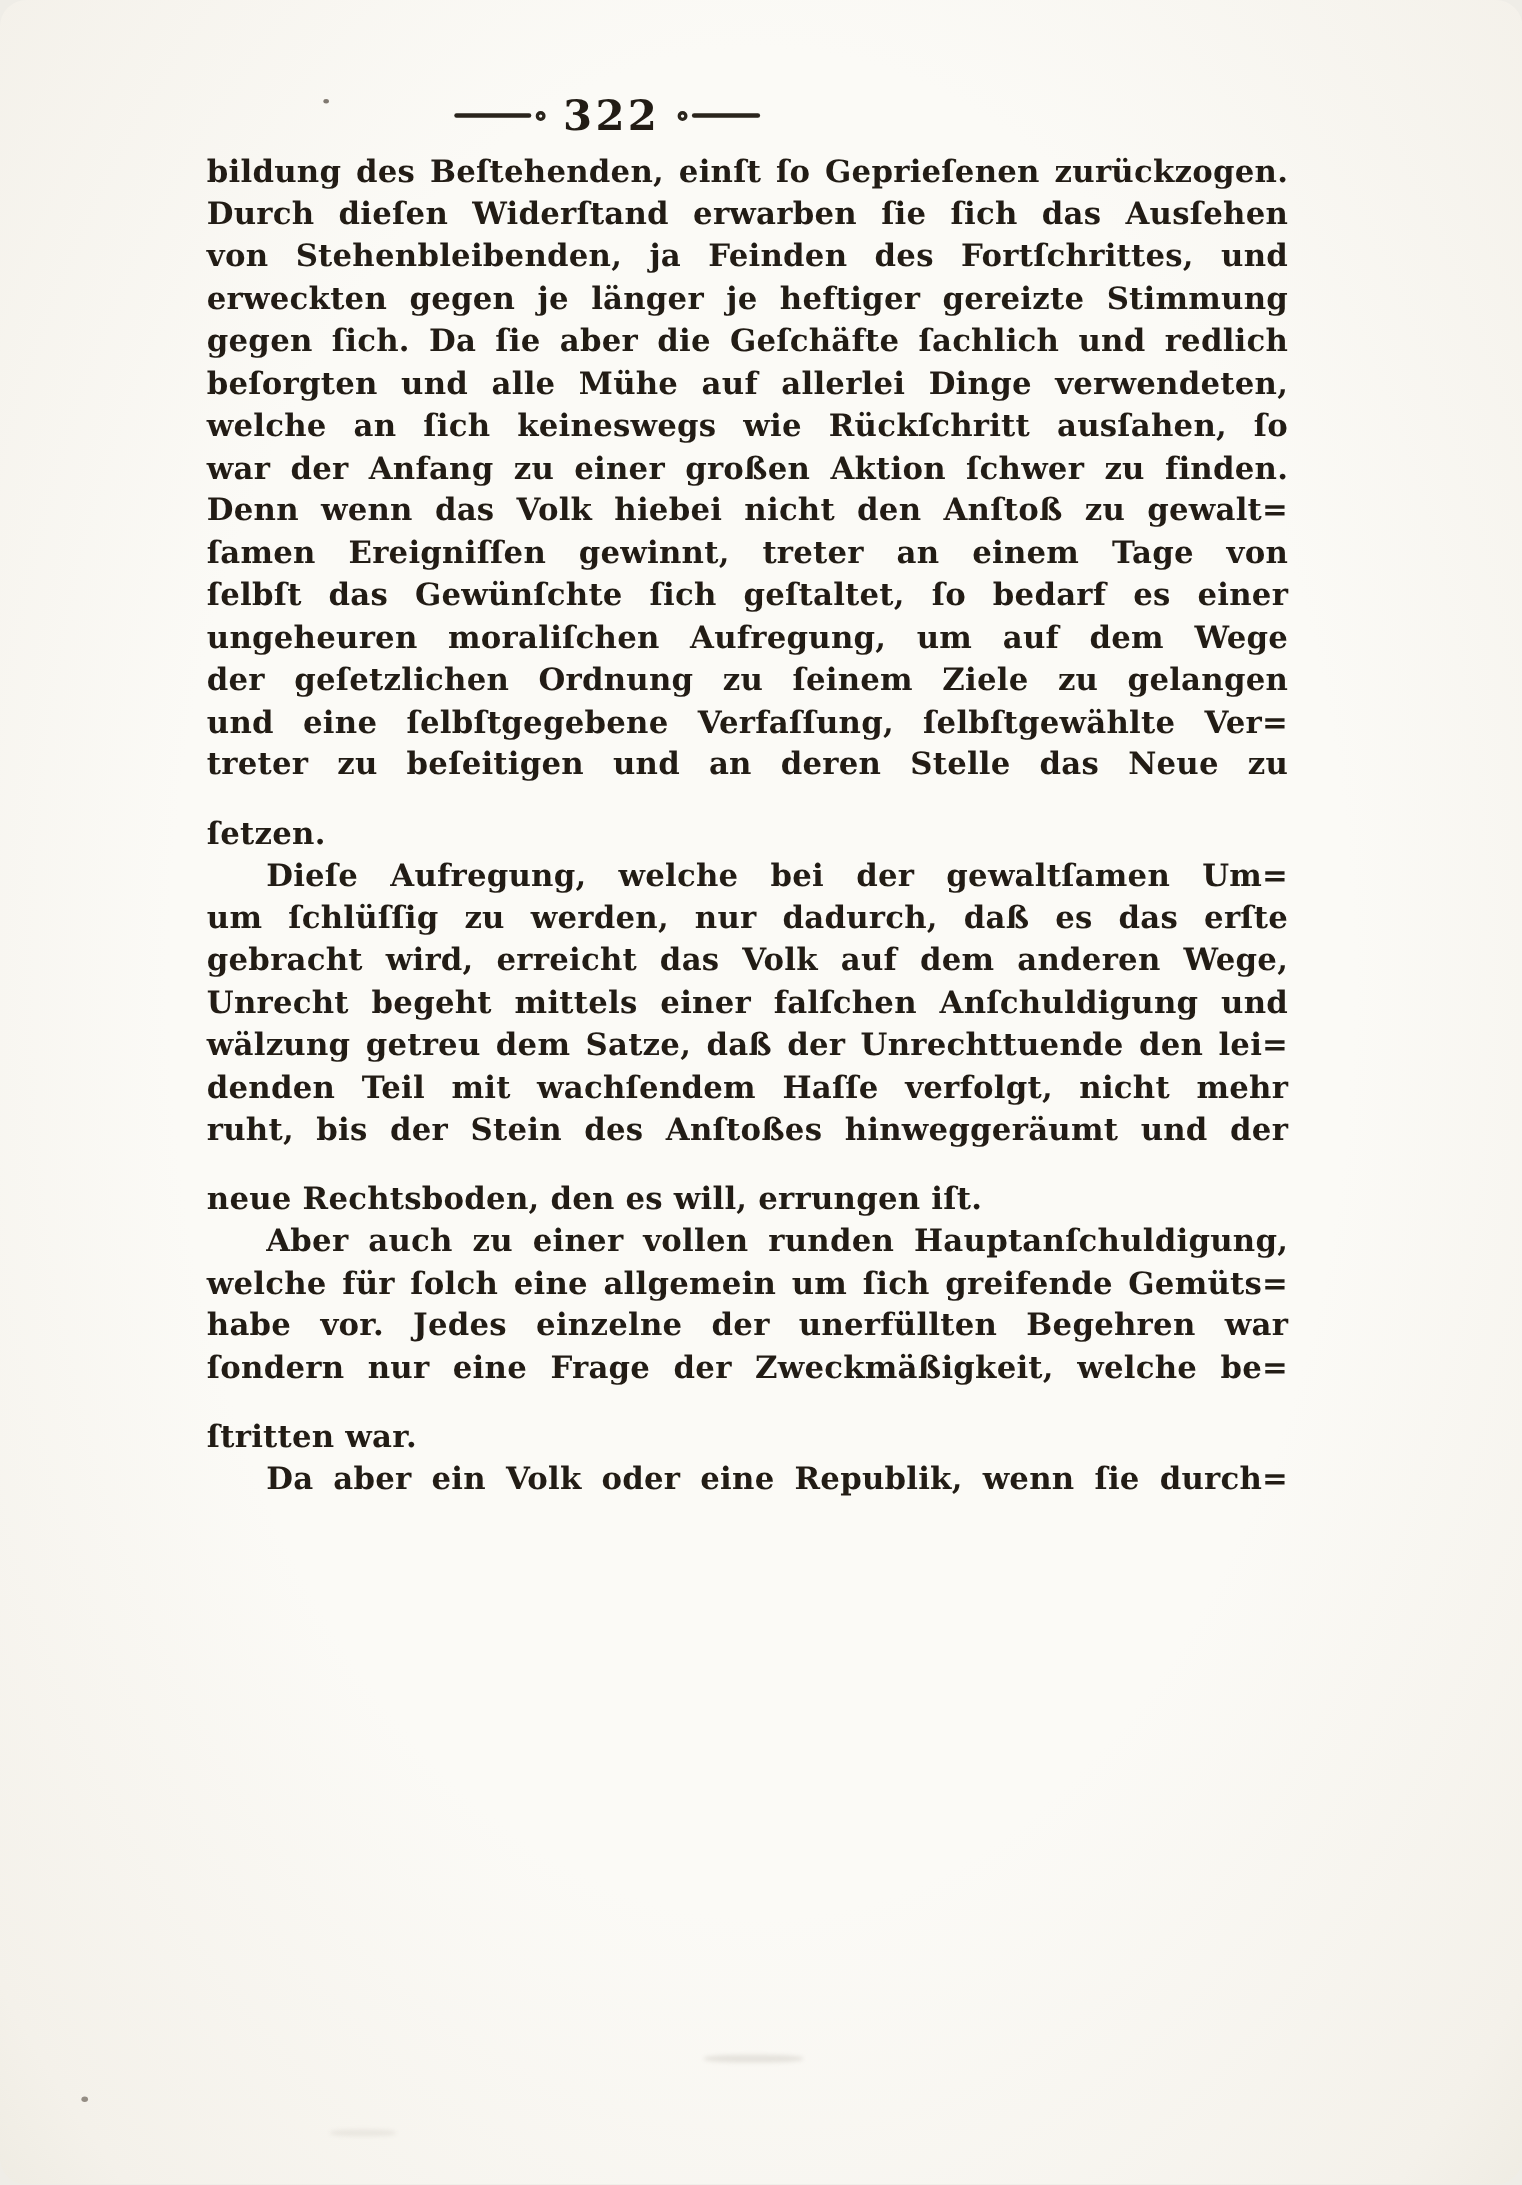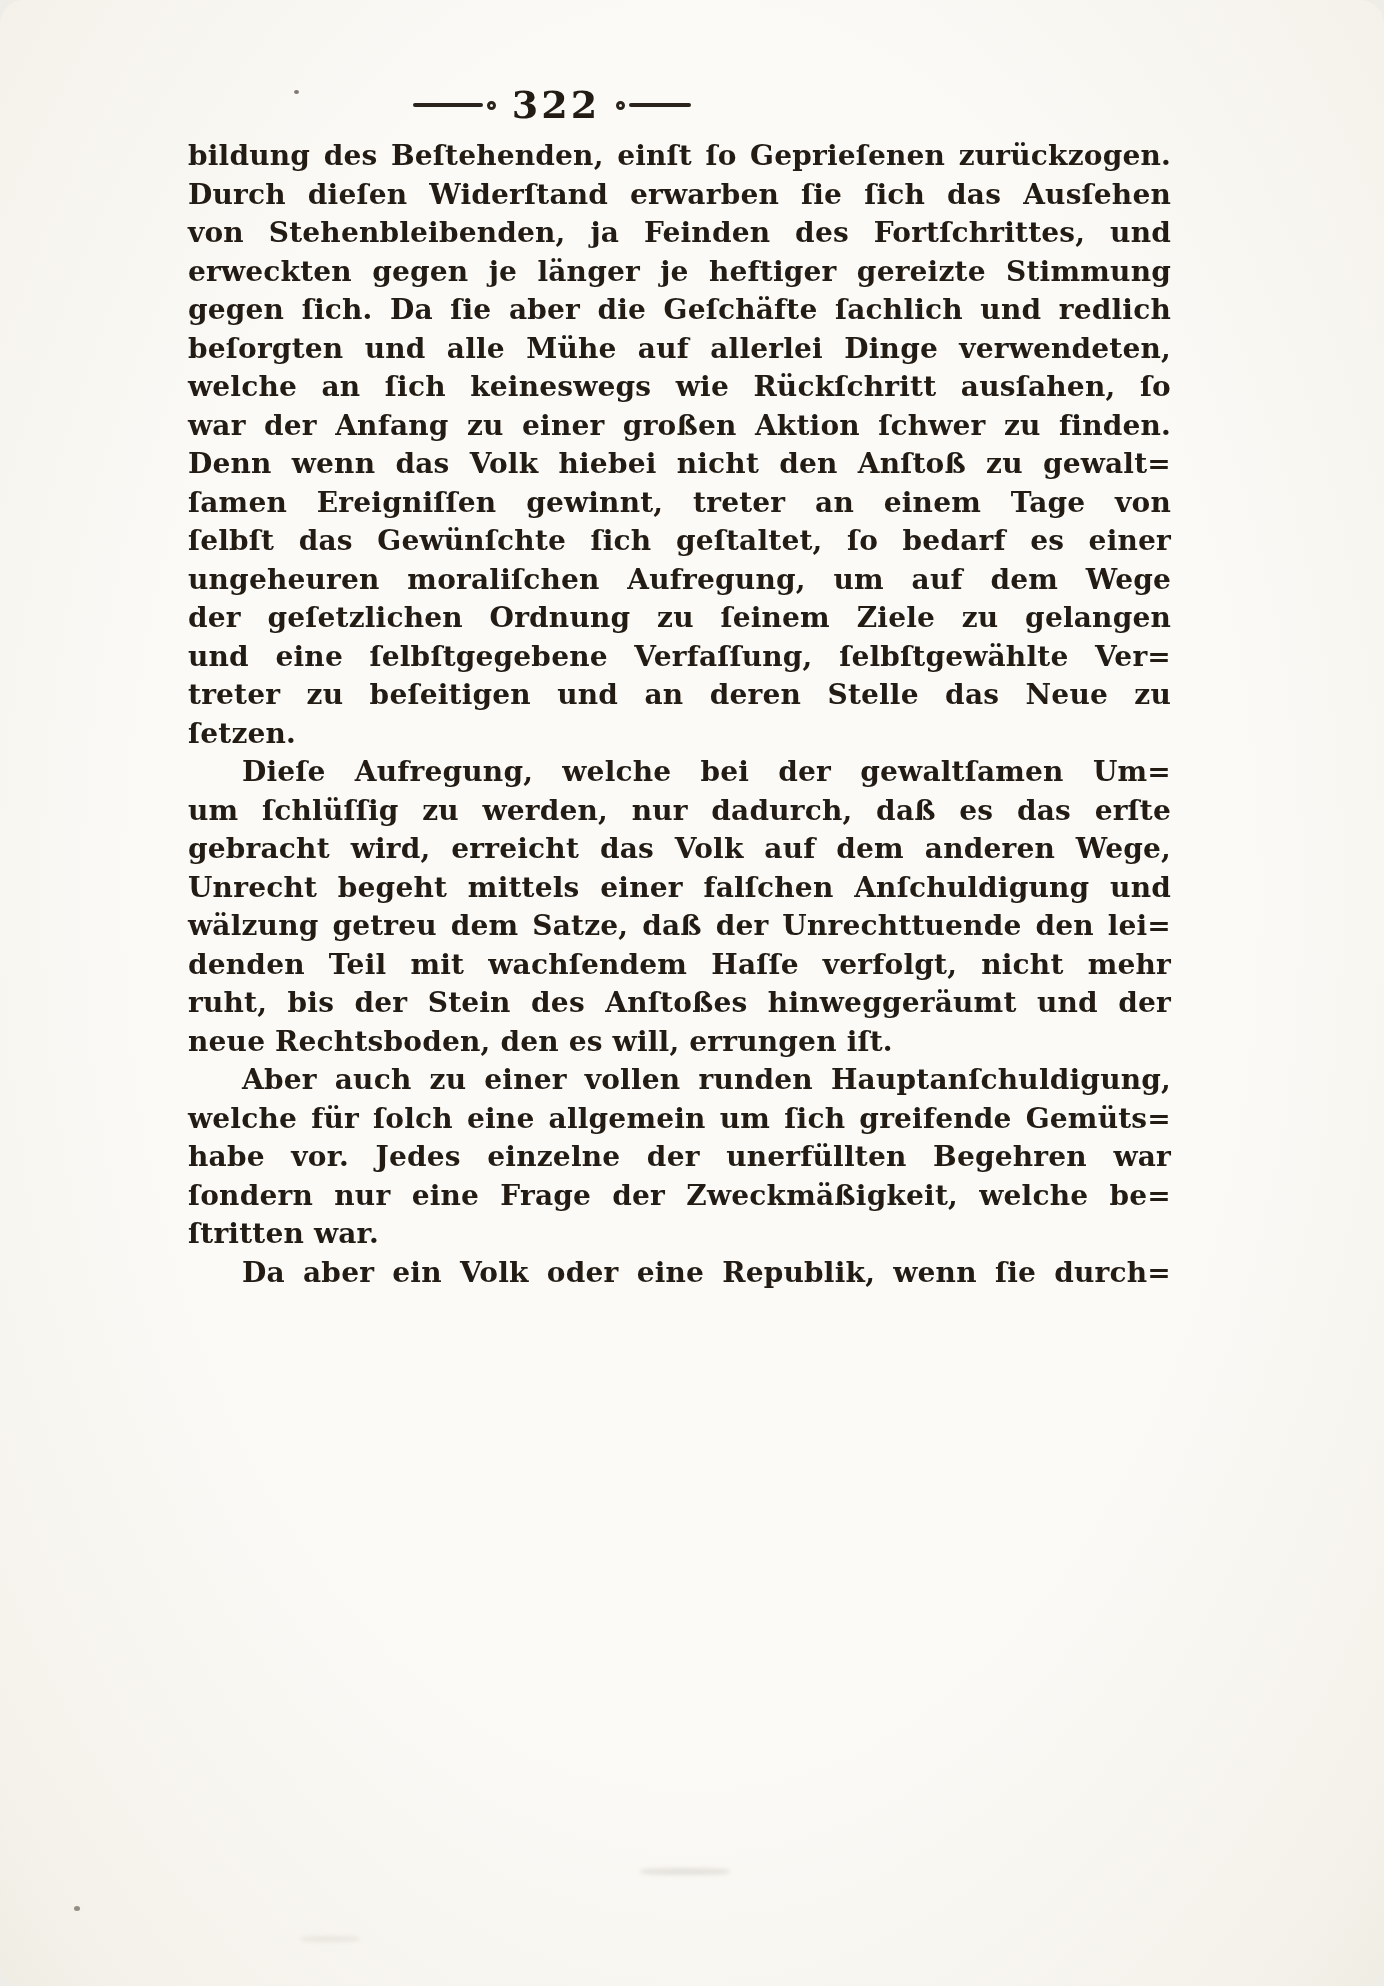--- a/index.html
+++ b/index.html
@@ -61,21 +61,21 @@
     font-weight: bold;
     line-height: 38.5px;
     letter-spacing: 0.2px;
   }
   .line {
     text-align: justify;
     text-align-last: justify;
     white-space: normal;
   }
   .line.indent { text-indent: 54px; }
-  .line.last   { text-align-last: left; }
+  .line.last   { text-align-last: left; margin-top: 24px; }
   
   .speck {
     position: absolute;
     background: #6b6359;
     border-radius: 50%;
   }
   .speck-1 { left: 294px; top: 90px;  width: 5px;  height: 4px; opacity: .85; }
   .speck-2 { left: 74px;  top: 1906px; width: 6px; height: 5px; opacity: .7; }
   .smudge {
     position: absolute;

